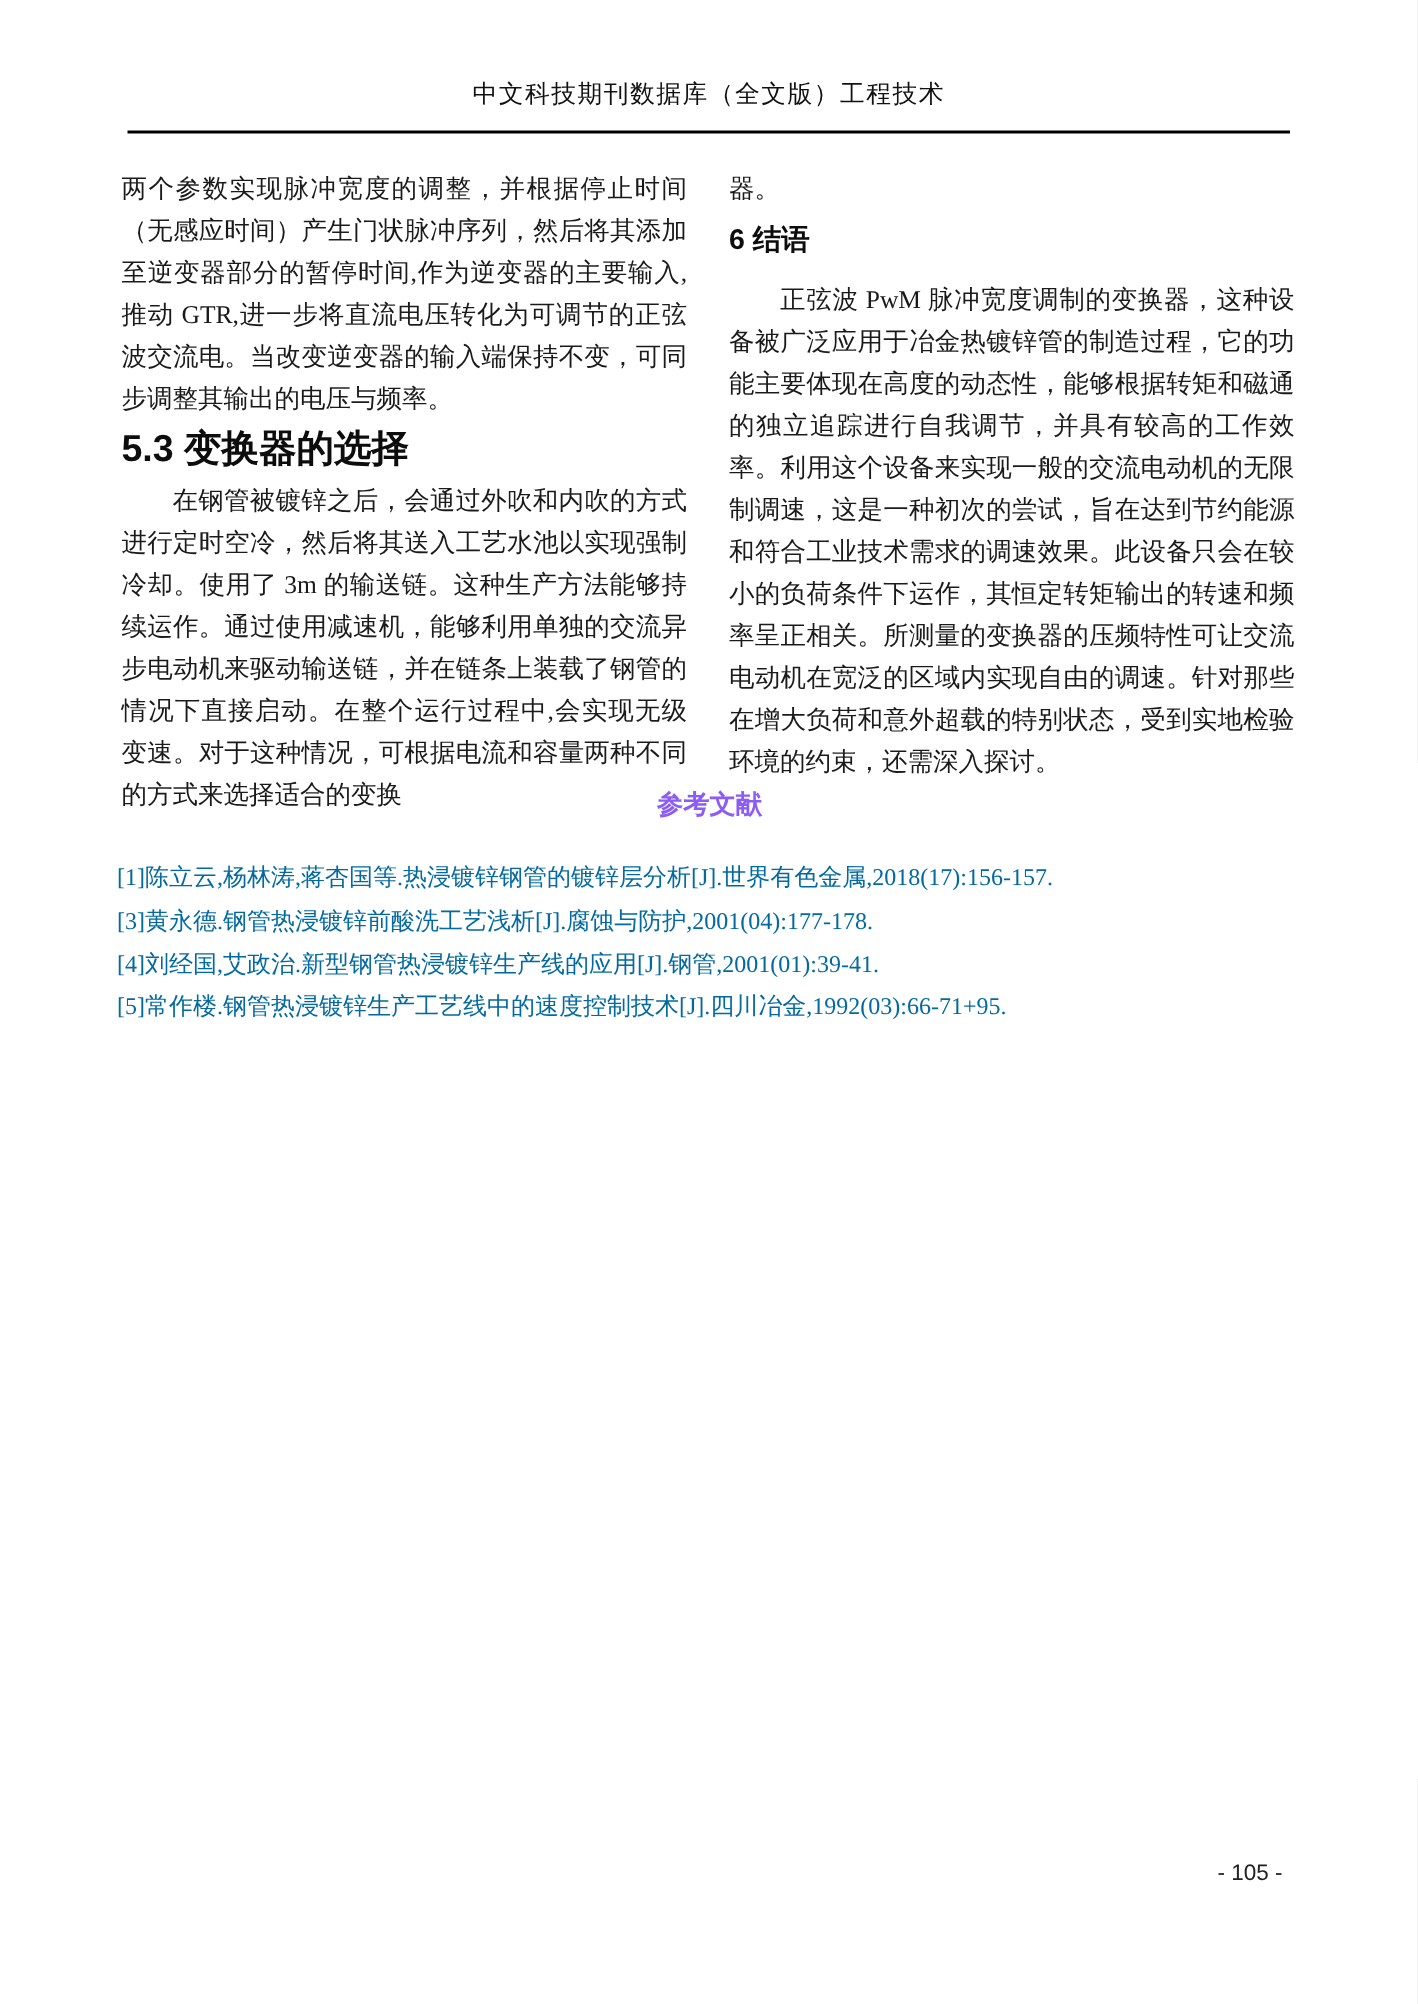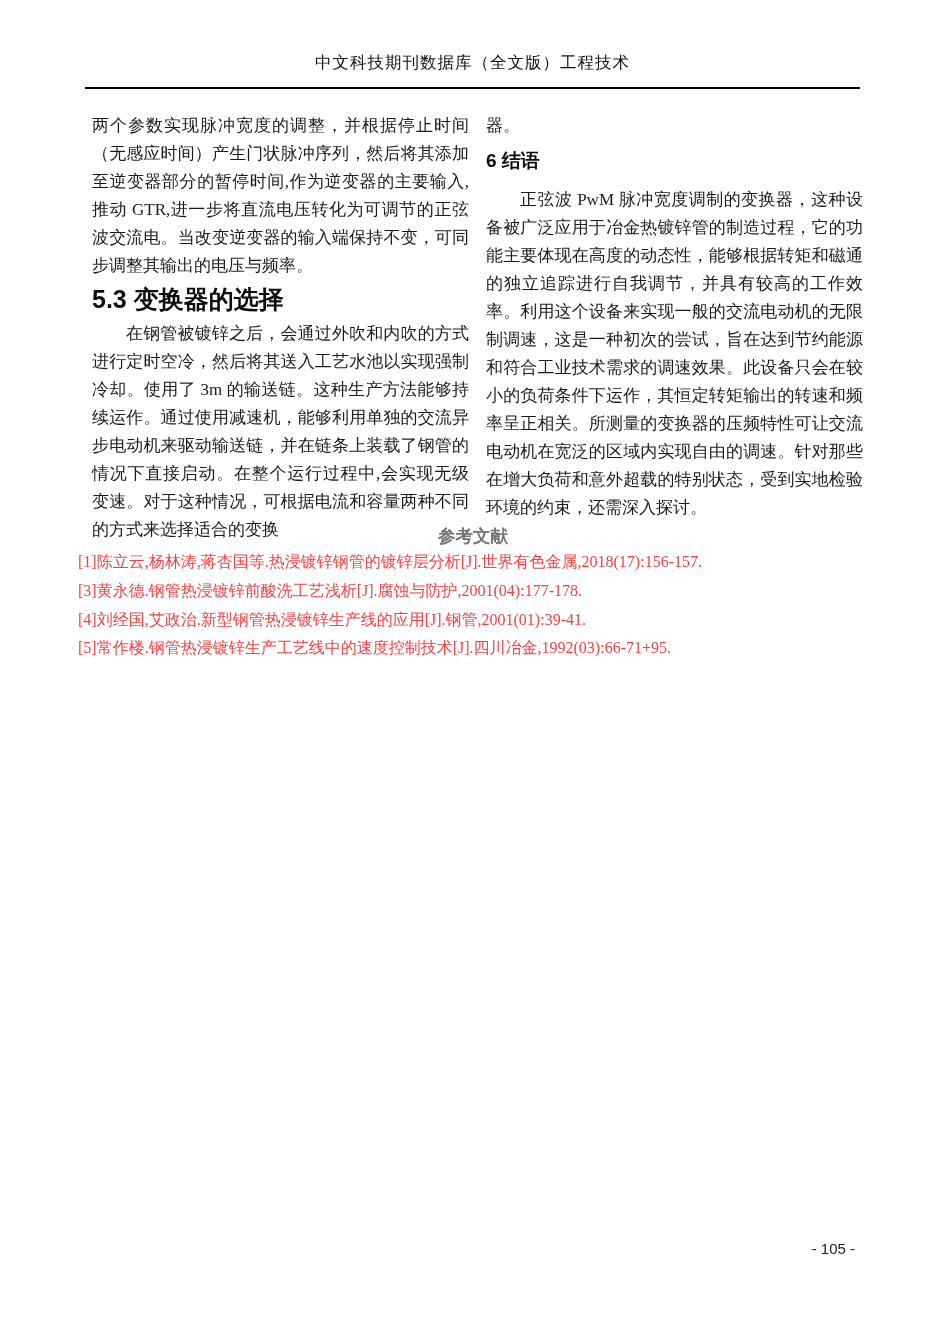--- a/index.html
+++ b/index.html
@@ -35,21 +35,21 @@
   .col {
     position: absolute;
     top: 112px;
     width: 377px;
     font-size: 17px;
     line-height: 28px;
     text-align: justify;
     text-justify: inter-ideograph;
     word-break: break-all;
   }
-  .col-left  { left: 92px; }
+  .col-left  { left: 81px; }
   .col-right { left: 486px; }
   .col p { margin: 0; }
   .indent { text-indent: 2em; }
   .sec-heading {
     font-family: "Liberation Sans", "DejaVu Sans", sans-serif;
     font-weight: bold;
     font-size: 25px;
     line-height: 26px;
     text-align: left;
     margin: 6px 0 8px 0;
@@ -64,29 +64,29 @@
     top: 524px;
     left: 78px;
     width: 790px;
   }
   .refs-heading {
     font-family: "Liberation Sans", "DejaVu Sans", sans-serif;
     font-weight: bold;
     font-size: 17.5px;
     line-height: 24px;
     text-align: center;
-    margin: 0 0 0 0;
-    color: #737373;
+    margin: 0 0 24px 0;
+    color: #8b5cf6;
   }
   .ref-item {
     font-size: 16px;
     line-height: 28.8px;
     text-align: left;
     white-space: nowrap;
-    color: #ef4444;
+    color: #0369a1;
   }
   .footer-page-number {
     position: absolute;
     top: 1240px;
     right: 90px;
     font-family: Liberation Sans, sans-serif;
     font-size: 15px;
     color: #222;
   }
 </style>

